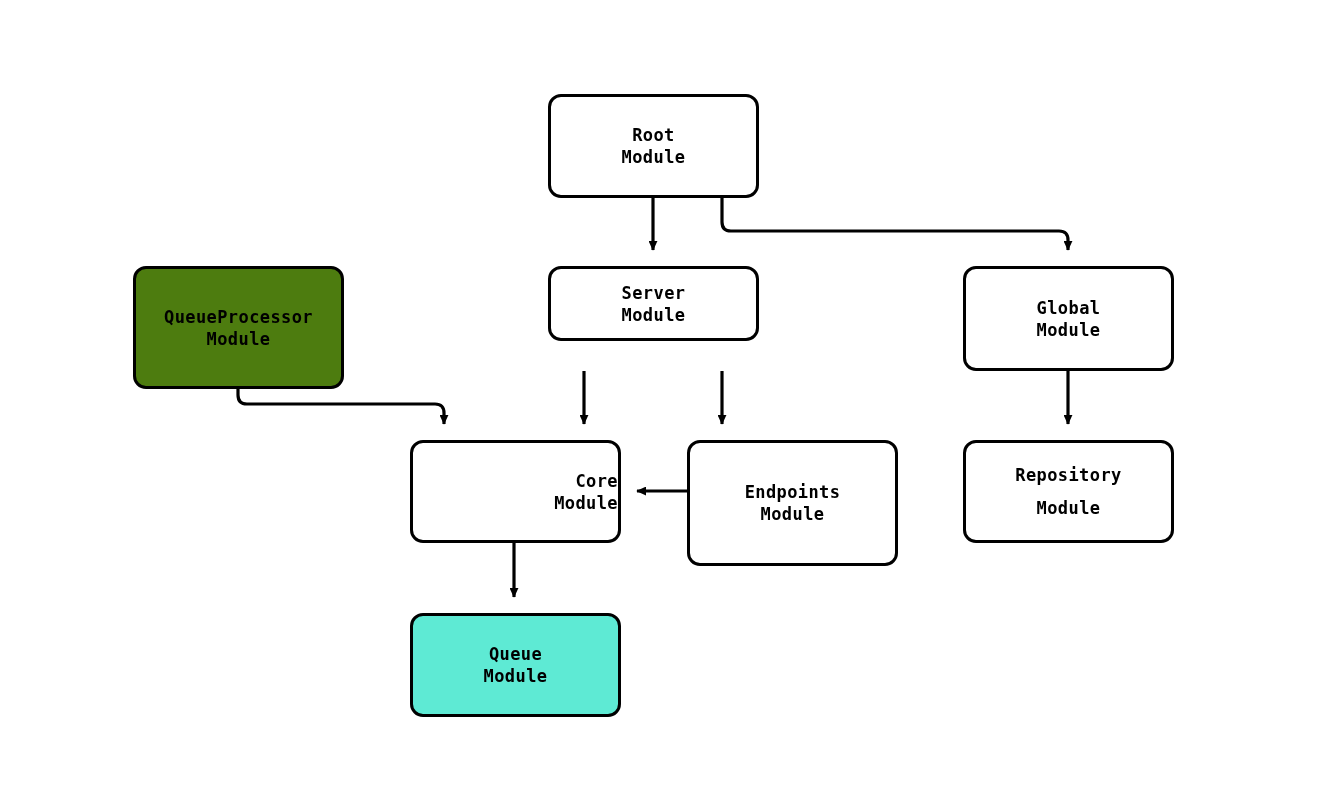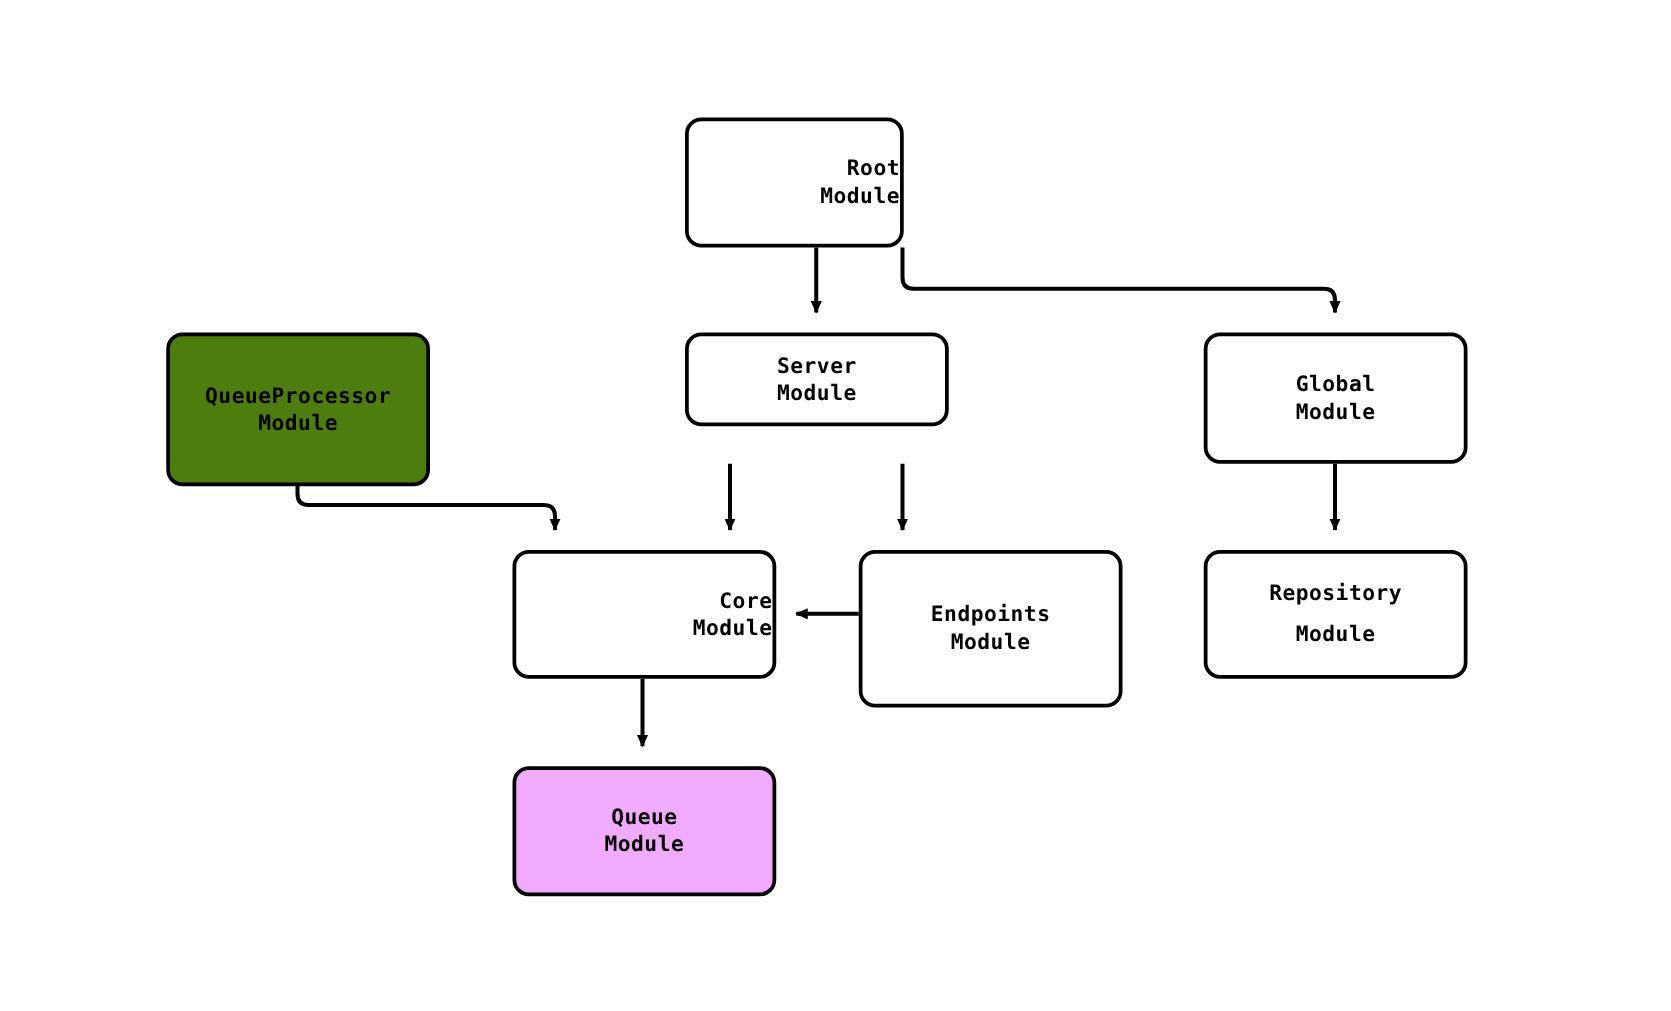--- a/index.html
+++ b/index.html
@@ -71,21 +71,21 @@
 
     <path d="M 238,371 L 238,395 Q 238,404 247,404 L 435,404 Q 444,404 444,413 L 444,424" fill="none" stroke="#000000" stroke-width="3.2" marker-end="url(#arrowhead)"></path>
 
     <path d="M 687,491 L 637,491" fill="none" stroke="#000000" stroke-width="3.2" marker-end="url(#arrowhead)"></path>
 
     <path d="M 1068,371 L 1068,424" fill="none" stroke="#000000" stroke-width="3.2" marker-end="url(#arrowhead)"></path>
 
     <path d="M 514,543 L 514,597" fill="none" stroke="#000000" stroke-width="3.2" marker-end="url(#arrowhead)"></path>
   </svg>
 
-  <div class="node" id="node-root" style="left: 548px; top: 94px; width: 175px; height: 104px; background: rgb(255, 255, 255); border-color: rgb(0, 0, 0); align-items: flex-end;">
+  <div class="node" id="node-root" style="left: 548px; top: 94px; width: 211px; height: 104px; background: rgb(255, 255, 255); border-color: rgb(0, 0, 0);">
     <span class="node-label-line">Root</span>
     <span class="node-label-line">Module</span>
   </div>
 
   <div class="node" id="node-queueprocessor" style="left: 133px; top: 266px; width: 211px; height: 123px; background: #4d7c0f; border-color: rgb(0, 0, 0);">
     <span class="node-label-line">QueueProcessor</span>
     <span class="node-label-line">Module</span>
   </div>
 
   <div class="node" id="node-server" style="left: 548px; top: 266px; width: 211px; height: 75px; background: rgb(255, 255, 255); border-color: rgb(0, 0, 0);">
@@ -106,18 +106,18 @@
   <div class="node" id="node-endpoints" style="left: 687px; top: 440px; width: 211px; height: 126px; background: rgb(255, 255, 255); border-color: rgb(0, 0, 0);">
     <span class="node-label-line">Endpoints</span>
     <span class="node-label-line">Module</span>
   </div>
 
   <div class="node" id="node-repository" style="left: 963px; top: 440px; width: 211px; height: 103px; background: rgb(255, 255, 255); border-color: rgb(0, 0, 0); gap: 11px;">
     <span class="node-label-line">Repository</span>
     <span class="node-label-line">Module</span>
   </div>
 
-  <div class="node" id="node-queue" style="left: 410px; top: 613px; width: 211px; height: 104px; background: #f0abfc; border-color: rgb(0, 0, 0);">
+  <div class="node" id="node-queue" style="left: 410px; top: 613px; width: 211px; height: 104px; background: #5eead4; border-color: rgb(0, 0, 0);">
     <span class="node-label-line">Queue</span>
     <span class="node-label-line">Module</span>
   </div>
 
 </div>
 
 </body></html>

